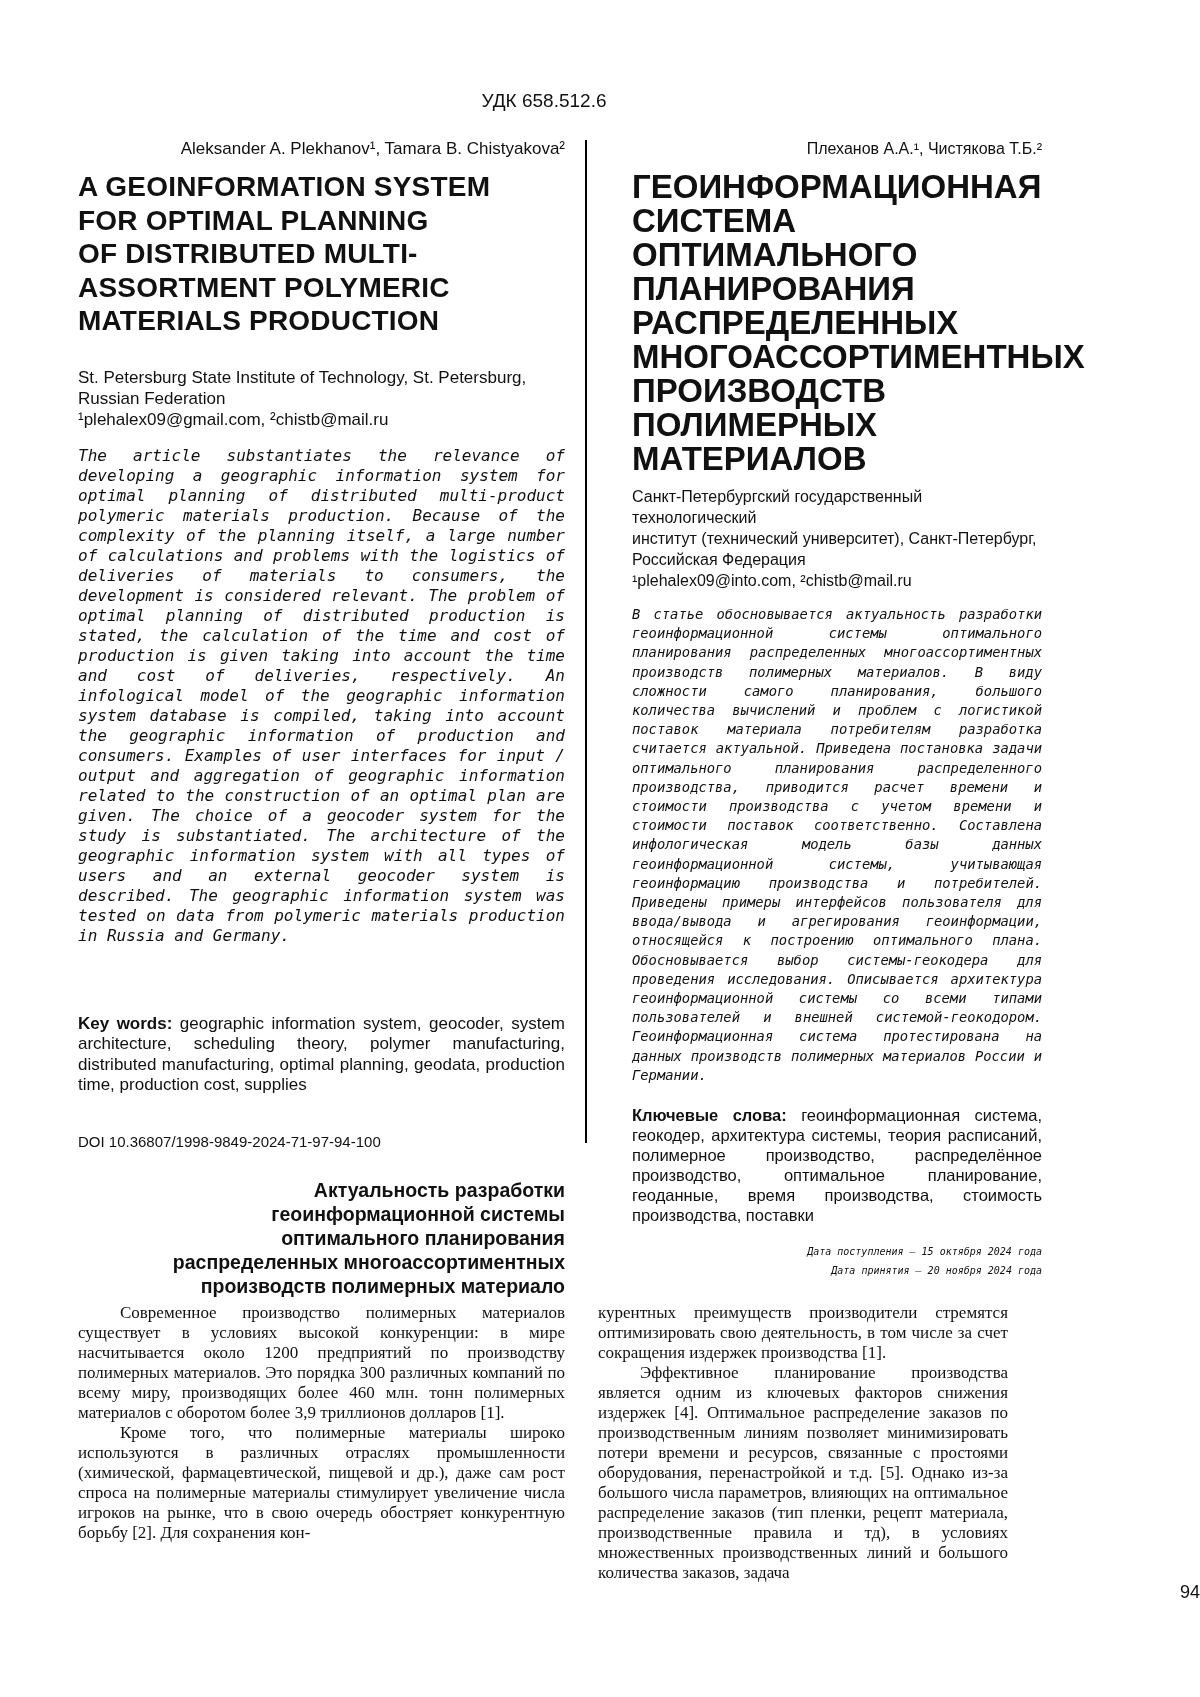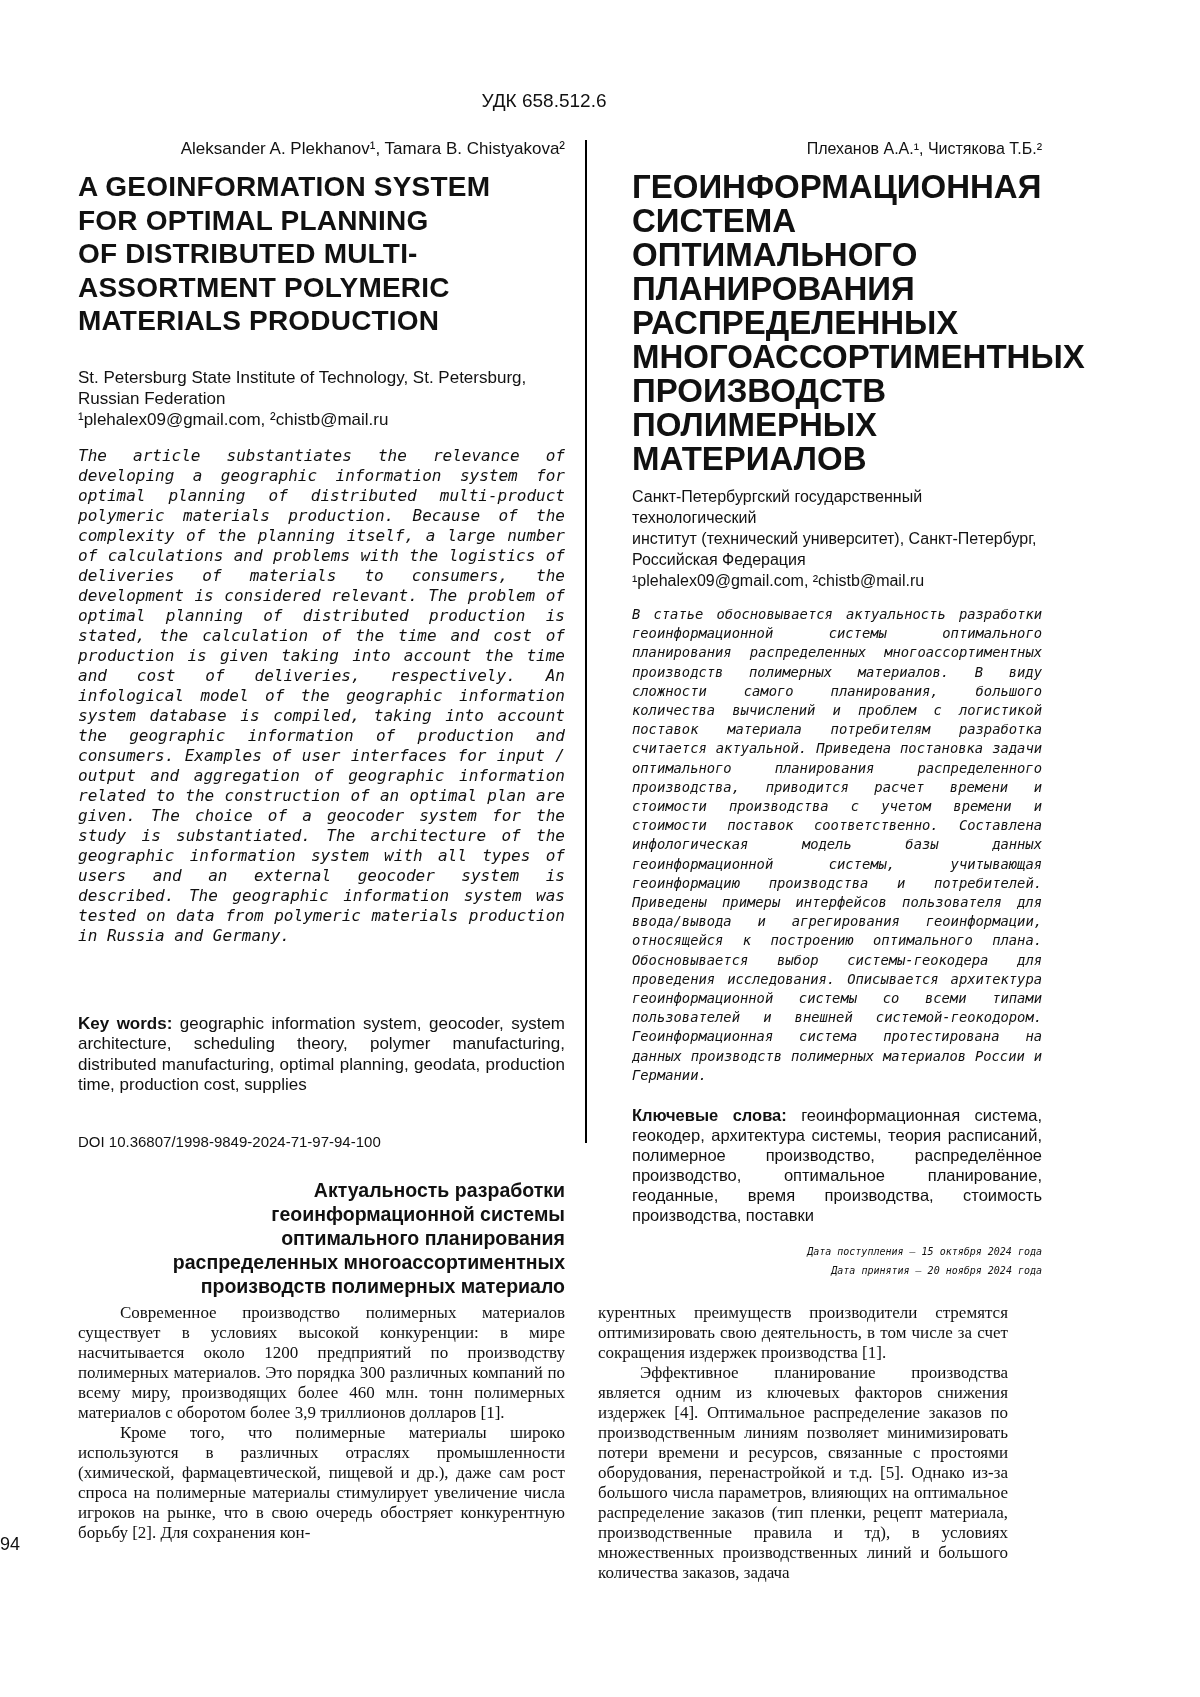--- a/index.html
+++ b/index.html
@@ -56,22 +56,22 @@
     font-size:19.5px;font-weight:bold;line-height:24px;
     text-align:right;white-space:pre-line;
   }
   .body-left{position:absolute;left:78px;top:1303px;width:487px;}
   .body-right{position:absolute;left:598px;top:1303px;width:410px;}
   .body-col p{
     margin:0;font-size:17px;line-height:20px;text-align:justify;font-family:Liberation Serif, serif;
   }
   .indent{text-indent:42px;}
   .pagenum{
-    position:absolute;left:0;top:1534px;width:1200px;
-    text-align:left;font-size:18px;
+    position:absolute;left:0;top:1582px;width:1200px;
+    text-align:right;font-size:18px;
   }
 </style>
 </head>
 <body>
 
 <div class="page">
 
   <div class="udc">УДК 658.512.6</div>
 
   <div class="divider"></div>
@@ -95,21 +95,21 @@
     <div class="title-ru">ГЕОИНФОРМАЦИОННАЯ
 СИСТЕМА ОПТИМАЛЬНОГО
 ПЛАНИРОВАНИЯ
 РАСПРЕДЕЛЕННЫХ
 МНОГОАССОРТИМЕНТНЫХ
 ПРОИЗВОДСТВ ПОЛИМЕРНЫХ
 МАТЕРИАЛОВ</div>
     <div class="affil">Санкт-Петербургский государственный технологический
 институт (технический университет), Санкт-Петербург,
 Российская Федерация
-¹plehalex09@gmail.com, ²chistb@mail.ru</div>
+¹plehalex09@into.com, ²chistb@mail.ru</div>
     <div class="abstract">В статье обосновывается актуальность разработки геоинформационной системы оптимального планирования распределенных многоассортиментных производств полимерных материалов. В виду сложности самого планирования, большого количества вычислений и проблем с логистикой поставок материала потребителям разработка считается актуальной. Приведена постановка задачи оптимального планирования распределенного производства, приводится расчет времени и стоимости производства с учетом времени и стоимости поставок соответственно. Составлена инфологическая модель базы данных геоинформационной системы, учитывающая геоинформацию производства и потребителей. Приведены примеры интерфейсов пользователя для ввода/вывода и агрегирования геоинформации, относящейся к построению оптимального плана. Обосновывается выбор системы-геокодера для проведения исследования. Описывается архитектура геоинформационной системы со всеми типами пользователей и внешней системой-геокодором. Геоинформационная система протестирована на данных производств полимерных материалов России и Германии.</div>
     <p class="keywords"><span class="kw-label">Ключевые слова:</span><span> геоинформационная система, геокодер, архитектура системы, теория расписаний, полимерное производство, распределённое производство, оптимальное планирование, геоданные, время производства, стоимость производства, поставки</span></p>
     <div class="dates">Дата поступления – 15 октября 2024 года
 Дата принятия – 20 ноября 2024 года</div>
   </div>
 
   <div class="doi">DOI 10.36807/1998-9849-2024-71-97-94-100</div>
 
   <div class="section-heading">Актуальность разработки
 геоинформационной системы

